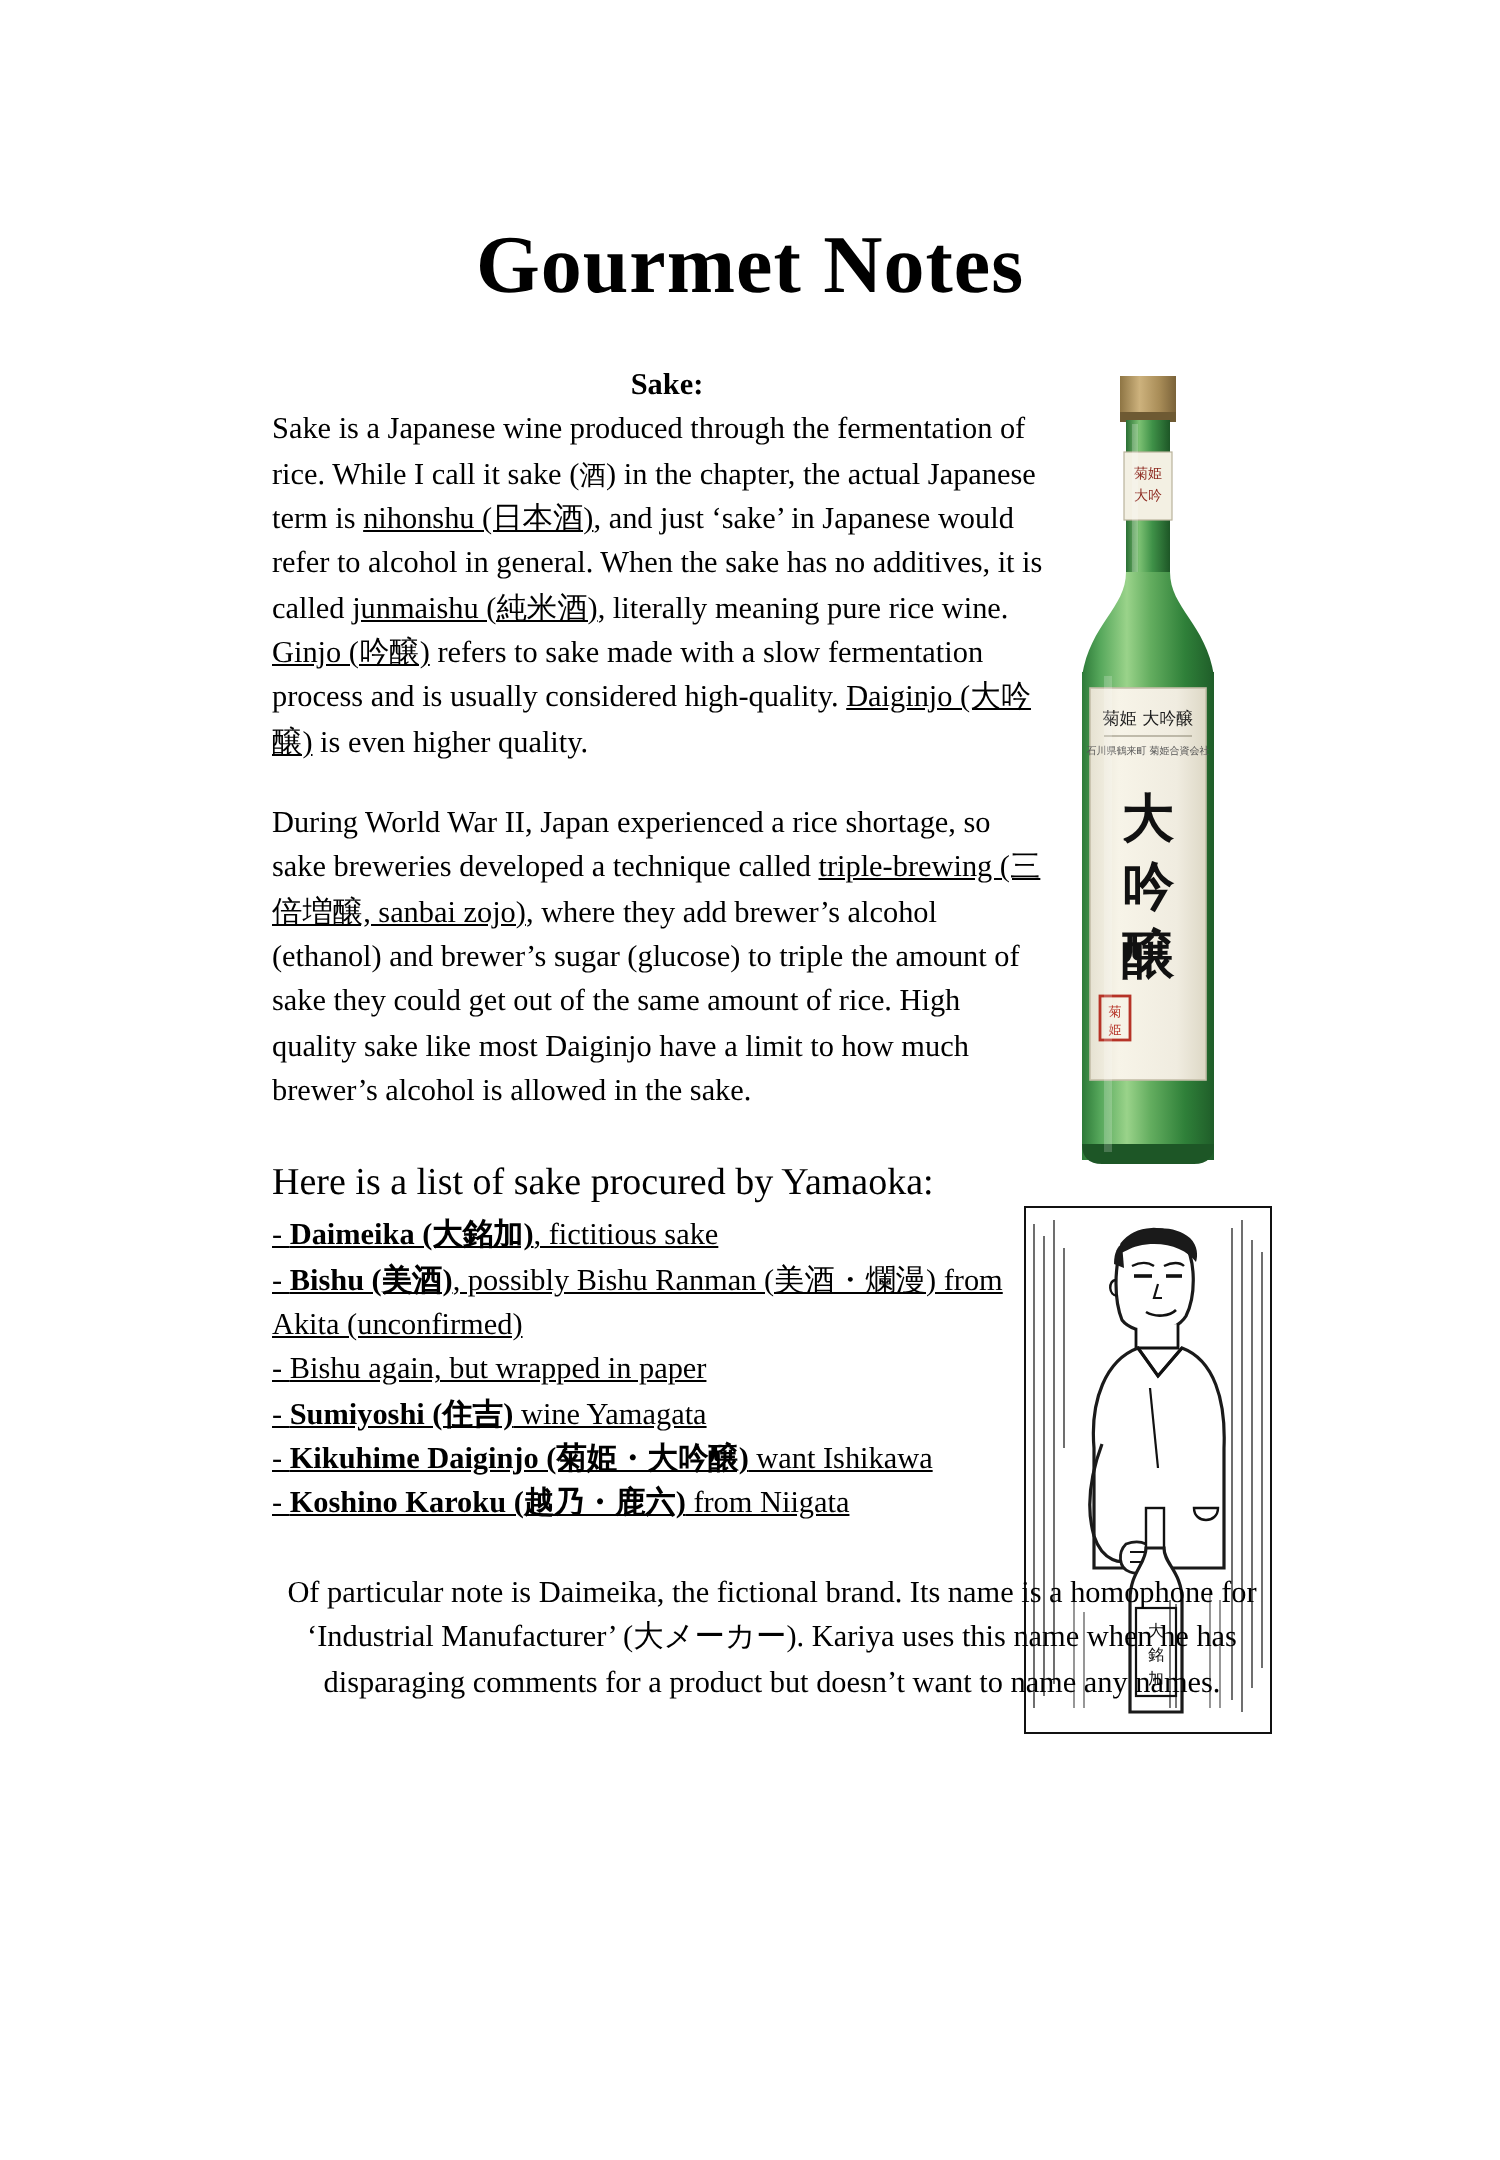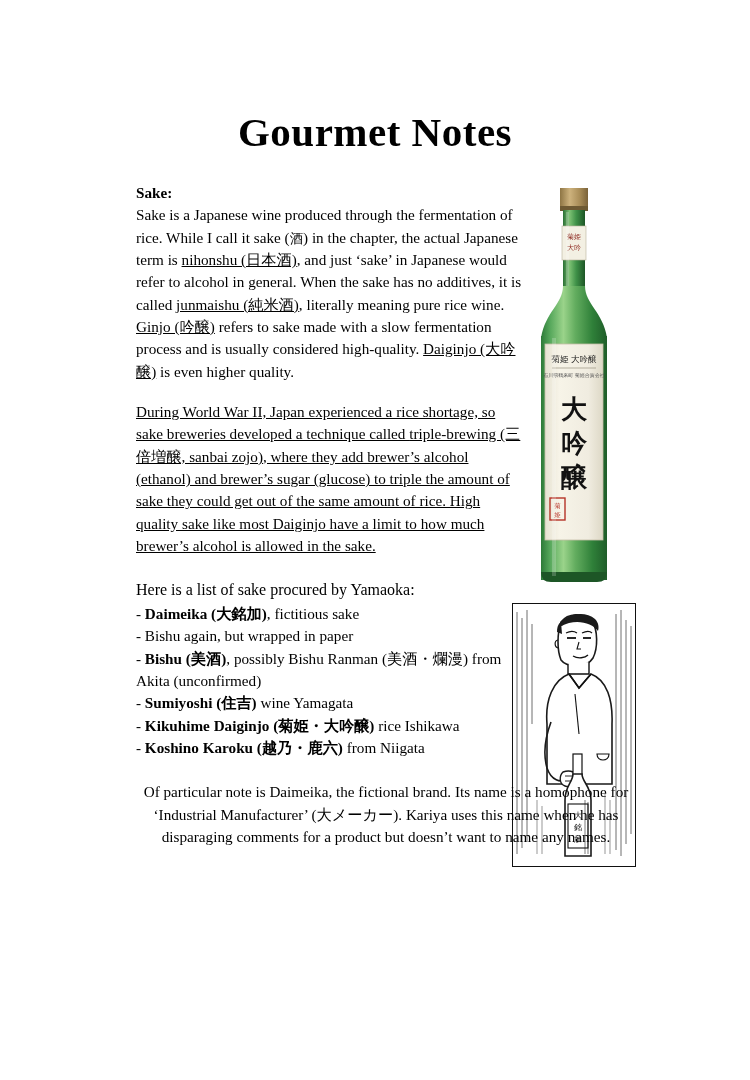--- a/index.html
+++ b/index.html
@@ -40,45 +40,46 @@
     font-size: 15.2px;
     line-height: 1.47;
     margin: 0 0 16px 0;
     text-align: left;
   }
   .para.narrow {
     width: 395px;
   }
   .para.mid {
     width: 388px;
-    text-decoration: underline;
   }
   .bold {
     font-weight: bold;
+    text-align: center;
   }
   .u {
     text-decoration: underline;
   }
   .jp {
     font-family: "DejaVu Sans", sans-serif;
     font-size: 13.4px;
   }
   .list {
     font-size: 15.2px;
     line-height: 1.47;
     margin: 0;
     padding: 0;
     list-style: none;
     width: 395px;
   }
   .list li {
     white-space: nowrap;
+    text-decoration: underline;
   }
   .lead-in {
-    font-size: 16px;
+    font-size: 19px;
     line-height: 1.47;
     margin: 0 0 2px 0;
   }
   .closing {
     font-size: 15.2px;
     line-height: 1.47;
     width: 500px;
     margin: 0;
     text-align: center;
   }
@@ -257,23 +258,23 @@
     </div>
 
     <div class="para mid" style="margin-top:18px;">
       <span>During World War II, Japan experienced a rice shortage, so sake breweries developed a technique called </span><span class="u">triple-brewing (三倍増醸, sanbai zojo)</span><span>, where they add brewer’s alcohol (ethanol) and brewer’s sugar (glucose) to triple the amount of sake they could get out of the same amount of rice. High quality sake like most Daiginjo have a limit to how much brewer’s alcohol is allowed in the sake.</span>
     </div>
 
     <div class="lead-in" style="margin-top:20px;">Here is a list of sake procured by Yamaoka:</div>
 
     <ul class="list">
       <li><span> - </span><span class="bold">Daimeika (大銘加)</span><span>, fictitious sake</span></li>
+      <li style="white-space:normal;"><span> - </span><span class="bold">Bishu (美酒)</span><span>, possibly Bishu Ranman (美酒・爛漫) from Akita (unconfirmed)</span></li>
       <li><span> - </span><span>Bishu again, but wrapped in paper</span></li>
-      <li style="white-space:normal;"><span> - </span><span class="bold">Bishu (美酒)</span><span>, possibly Bishu Ranman (美酒・爛漫) from Akita (unconfirmed)</span></li>
       <li><span> - </span><span class="bold">Sumiyoshi (住吉)</span><span> wine Yamagata</span></li>
-      <li><span> - </span><span class="bold">Kikuhime Daiginjo (菊姫・大吟醸)</span><span> rice Ishikawa</span></li>
+      <li><span> - </span><span class="bold">Kikuhime Daiginjo (菊姫・大吟醸)</span><span> want Ishikawa</span></li>
       <li><span> - </span><span class="bold">Koshino Karoku (越乃・鹿六)</span><span> from Niigata</span></li>
     </ul>
 
     <div class="closing" style="margin-top:22px;">Of particular note is Daimeika, the fictional brand. Its name is a homophone for ‘Industrial Manufacturer’ (大メーカー). Kariya uses this name when he has disparaging comments for a product but doesn’t want to name any names.</div>
 
   </div>
 </div>
 
 </body></html>

